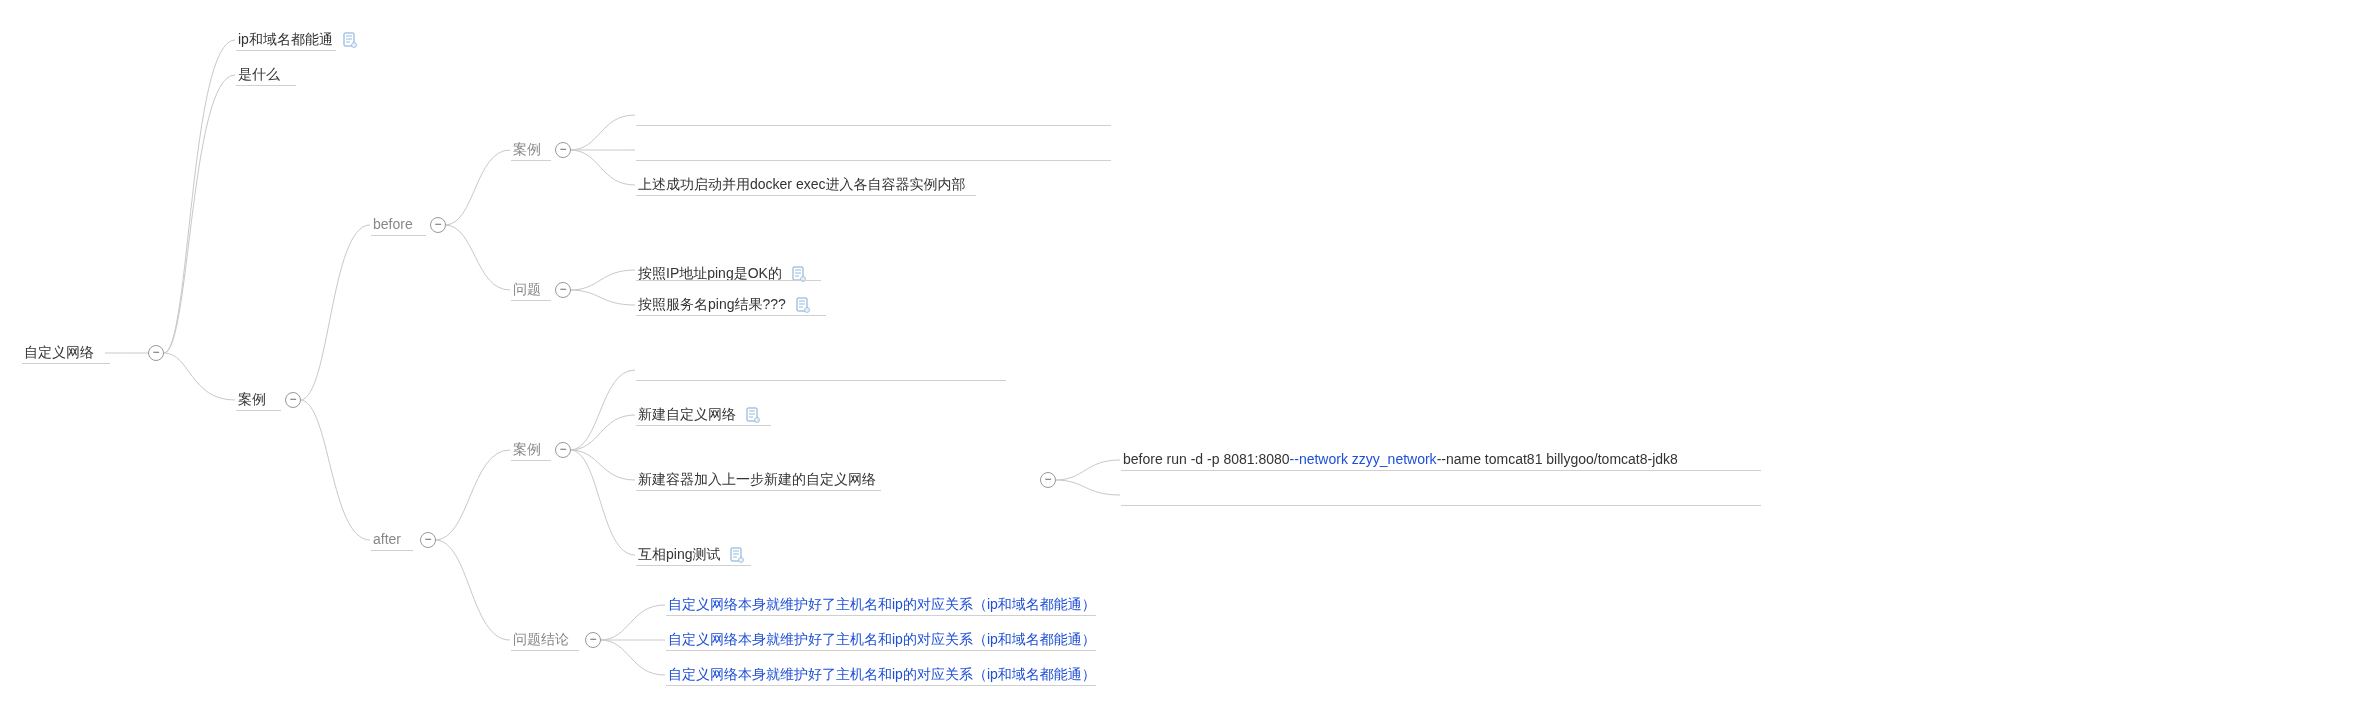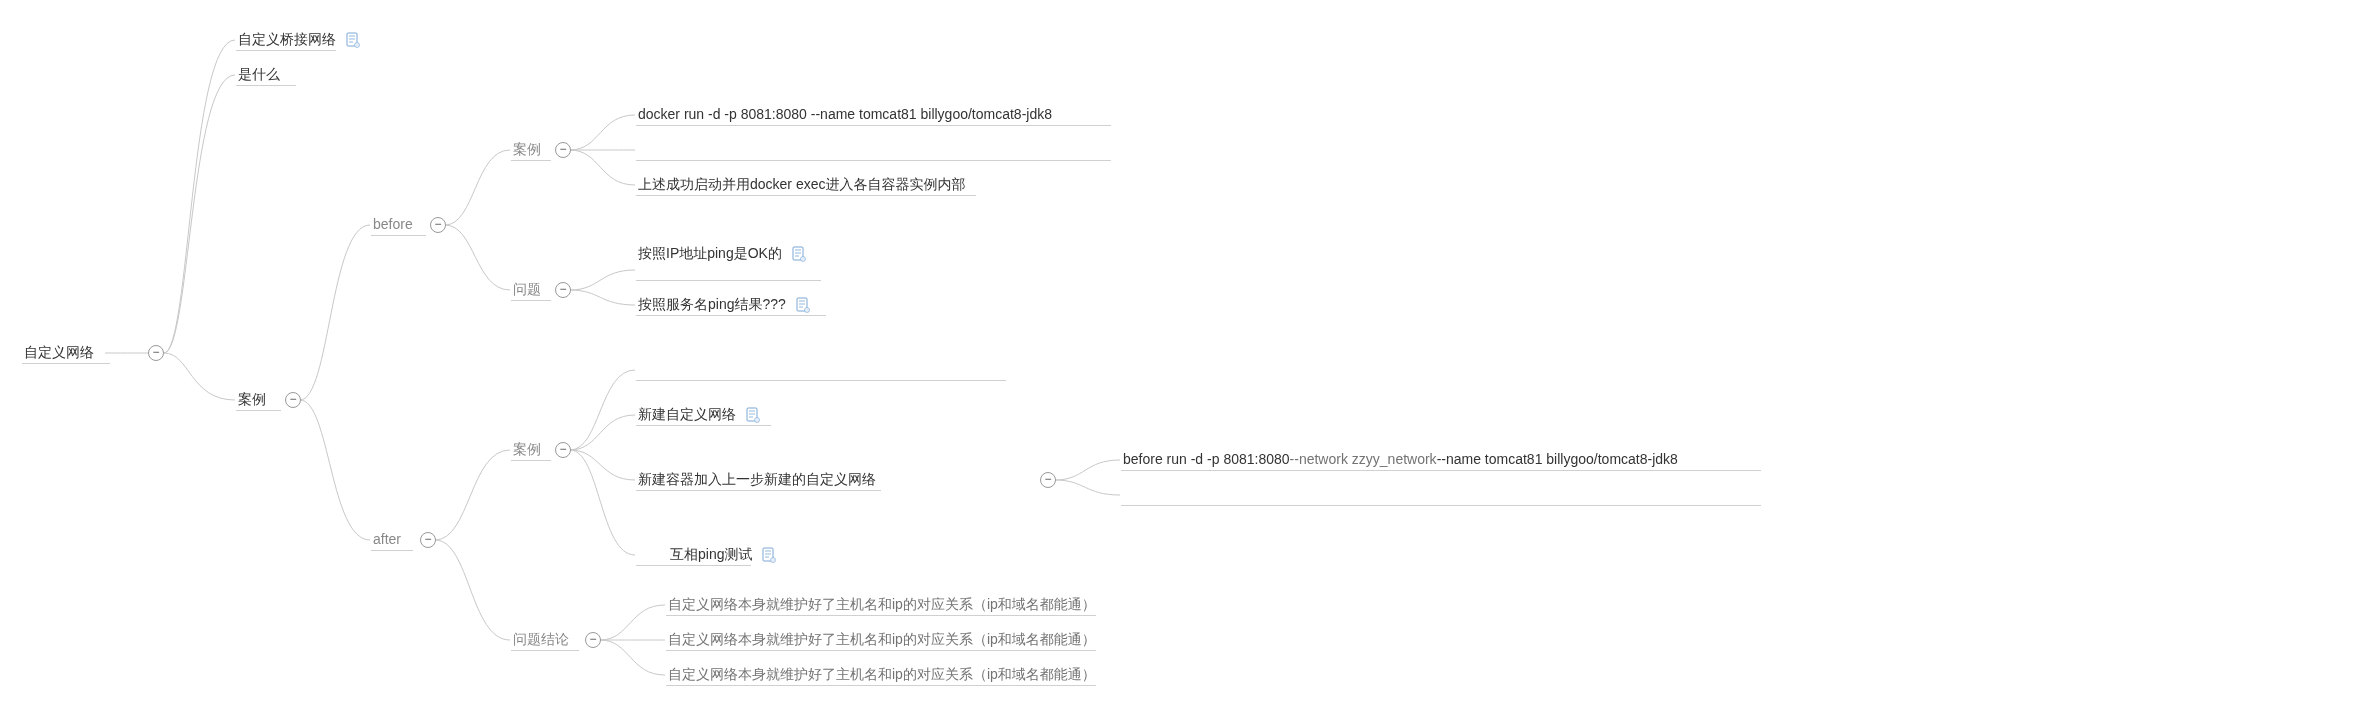--- a/index.html
+++ b/index.html
@@ -1,19 +1,19 @@
 <!DOCTYPE html>
 <html><head>
 <meta charset="utf-8">
 <style>
   html,body{margin:0;padding:0;background:#fff;font-family:"Microsoft YaHei","PingFang SC","Helvetica Neue",Arial,sans-serif;font-size:14px;color:#333;}
   .canvas{position:relative;width:2371px;height:716px;}
   .node{position:absolute;white-space:nowrap;line-height:1.4;}
   .node span{display:inline-block;}
-  .red{color:#737373;}
+  .red{color:#1d4ed8;}
   .gray{color:#888;}
   .toggle{position:absolute;width:16px;height:16px;border:1px solid #999;border-radius:50%;background:#fff;display:flex;align-items:center;justify-content:center;font-size:12px;line-height:1;color:#555;cursor:pointer;box-sizing:border-box;}
   .toggle::after{content:"−";position:relative;top:-1px;}
   .note-icon{display:inline-block;width:14px;height:16px;margin-left:6px;vertical-align:middle;position:relative;}
   .note-icon svg{display:block;}
   svg.connectors{position:absolute;left:0;top:0;pointer-events:none;}
   .underline{position:absolute;height:1px;background:#d0d0d0;}
 </style>
 </head>
 <body>
@@ -58,21 +58,21 @@
   </g>
 </svg>
 
 <div class="node" style="left:24px;top:343px;">
   <span>自定义网络</span>
 </div>
 <div class="underline" style="left:22px;top:363px;width:88px;"></div>
 <div class="toggle" style="left:148px;top:345px;"></div>
 
 <div class="node" style="left:238px;top:30px;">
-  <span>自定义桥接网络</span>
+  <span>ip和域名都能通</span>
   <span class="note-icon"><svg width="14" height="16">
           <rect x="1" y="1" width="10" height="13" rx="1" fill="#fff" stroke="#7aa7d6"></rect>
           <path d="M3 4h6M3 7h6M3 10h4" stroke="#7aa7d6" stroke-width="0.8"></path>
           <circle cx="11" cy="13" r="2.5" fill="#e6eff9" stroke="#7aa7d6" stroke-width="0.6"></circle>
         </svg></span>
 </div>
 <div class="underline" style="left:236px;top:50px;width:100px;"></div>
 
 <div class="node" style="left:238px;top:65px;">
   <span>是什么</span>
@@ -90,39 +90,36 @@
 </div>
 <div class="underline" style="left:371px;top:235px;width:55px;"></div>
 <div class="toggle" style="left:430px;top:217px;"></div>
 
 <div class="node gray" style="left:513px;top:140px;">
   <span>案例</span>
 </div>
 <div class="underline" style="left:511px;top:160px;width:40px;"></div>
 <div class="toggle" style="left:555px;top:142px;"></div>
 
-<div class="node" style="left:638px;top:105px;">
-  <span>docker run -d -p 8081:8080   --name tomcat81 billygoo/tomcat8-jdk8</span>
-</div>
 <div class="underline" style="left:636px;top:125px;width:475px;"></div>
 
 <div class="underline" style="left:636px;top:160px;width:475px;"></div>
 
 <div class="node" style="left:638px;top:175px;">
   <span>上述成功启动并用docker exec进入各自容器实例内部</span>
 </div>
 <div class="underline" style="left:636px;top:195px;width:340px;"></div>
 
 <div class="node gray" style="left:513px;top:280px;">
   <span>问题</span>
 </div>
 <div class="underline" style="left:511px;top:300px;width:40px;"></div>
 <div class="toggle" style="left:555px;top:282px;"></div>
 
-<div class="node" style="left:638px;top:244px;">
+<div class="node" style="left:638px;top:264px;">
   <span>按照IP地址ping是OK的</span>
   <span class="note-icon"><svg width="14" height="16">
           <rect x="1" y="1" width="10" height="13" rx="1" fill="#fff" stroke="#7aa7d6"></rect>
           <path d="M3 4h6M3 7h6M3 10h4" stroke="#7aa7d6" stroke-width="0.8"></path>
           <circle cx="11" cy="13" r="2.5" fill="#e6eff9" stroke="#7aa7d6" stroke-width="0.6"></circle>
         </svg></span>
 </div>
 <div class="underline" style="left:636px;top:280px;width:185px;"></div>
 
 <div class="node" style="left:638px;top:295px;">
@@ -158,21 +155,21 @@
         </svg></span>
 </div>
 <div class="underline" style="left:636px;top:425px;width:135px;"></div>
 
 <div class="node" style="left:638px;top:470px;">
   <span>新建容器加入上一步新建的自定义网络</span>
 </div>
 <div class="underline" style="left:636px;top:490px;width:245px;"></div>
 <div class="toggle" style="left:1040px;top:472px;"></div>
 
-<div class="node" style="left:638px;top:545px;margin-left:32px;">
+<div class="node" style="left:638px;top:545px;">
   <span>互相ping测试</span>
   <span class="note-icon"><svg width="14" height="16">
           <rect x="1" y="1" width="10" height="13" rx="1" fill="#fff" stroke="#7aa7d6"></rect>
           <path d="M3 4h6M3 7h6M3 10h4" stroke="#7aa7d6" stroke-width="0.8"></path>
           <circle cx="11" cy="13" r="2.5" fill="#e6eff9" stroke="#7aa7d6" stroke-width="0.6"></circle>
         </svg></span>
 </div>
 <div class="underline" style="left:636px;top:565px;width:115px;"></div>
 
 <div class="node" style="left:1123px;top:450px;">

